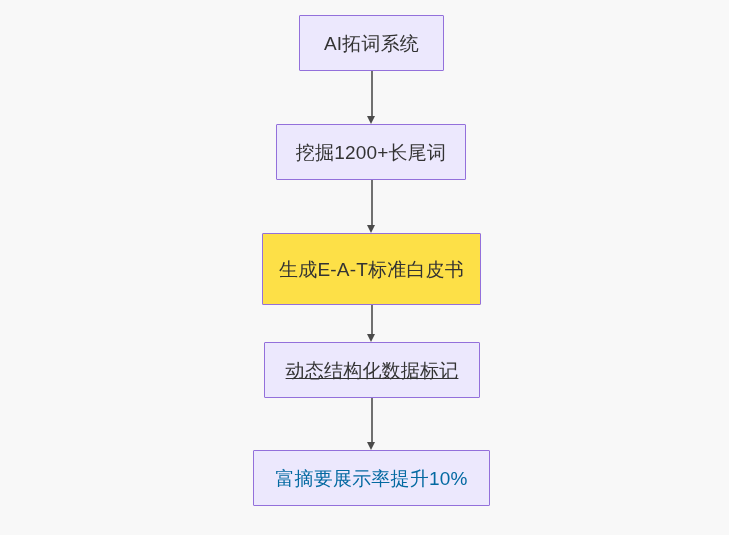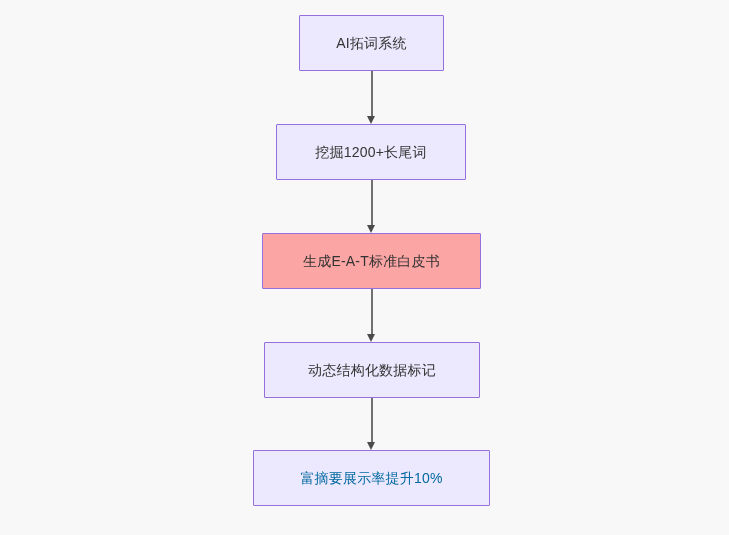--- a/index.html
+++ b/index.html
@@ -21,21 +21,21 @@
   .node {
     position: absolute;
     box-sizing: border-box;
     background: #ece8fd;
     border: 1.6px solid #9370db;
     border-radius: 1px;
     display: flex;
     align-items: center;
     justify-content: center;
     color: #333333;
-    font-size: 14px;
+    font-size: 19px;
     line-height: 1;
     letter-spacing: 0.2px;
     white-space: nowrap;
   }
   .node-label {
     display: block;
     text-align: center;
   }
   .edge {
     position: absolute;
@@ -77,22 +77,22 @@
     <div class="edge" style="left: 371px; top: 398px; height: 52px; width: 2px;">
       <div class="edge-line" style="height: 45px; background: rgb(112, 112, 112);"></div>
       <div class="edge-head" style="top: 43.5px; border-top-color: rgb(75, 75, 75);"></div>
     </div>
     <div class="node" style="left: 299px; top: 15px; width: 145px; height: 56px; background: rgb(236, 232, 253); border-color: rgb(147, 112, 219); color: rgb(51, 51, 51);">
       <span class="node-label">AI拓词系统</span>
     </div>
     <div class="node" style="left: 276px; top: 124px; width: 190px; height: 56px; background: rgb(236, 232, 253); border-color: rgb(147, 112, 219); color: rgb(51, 51, 51);">
       <span class="node-label">挖掘1200+长尾词</span>
     </div>
-    <div class="node" style="left: 262px; top: 233px; width: 219px; height: 56px; background: #fca5a5; border-color: rgb(147, 112, 219); color: rgb(51, 51, 51);">
+    <div class="node" style="left: 262px; top: 233px; width: 219px; height: 72px; background: #fde047; border-color: rgb(147, 112, 219); color: rgb(51, 51, 51);">
       <span class="node-label">生成E-A-T标准白皮书</span>
     </div>
-    <div class="node" style="left: 264px; top: 342px; width: 216px; height: 56px; background: rgb(236, 232, 253); border-color: rgb(147, 112, 219); color: rgb(51, 51, 51);">
+    <div class="node" style="left: 264px; top: 342px; width: 216px; height: 56px; background: rgb(236, 232, 253); border-color: rgb(147, 112, 219); color: rgb(51, 51, 51); text-decoration: underline;">
       <span class="node-label">动态结构化数据标记</span>
     </div>
     <div class="node" style="left: 253px; top: 450px; width: 237px; height: 56px; background: rgb(236, 232, 253); border-color: rgb(147, 112, 219); color: #0369a1;">
       <span class="node-label">富摘要展示率提升10%</span>
     </div>
   </div>
 
 </body></html>

